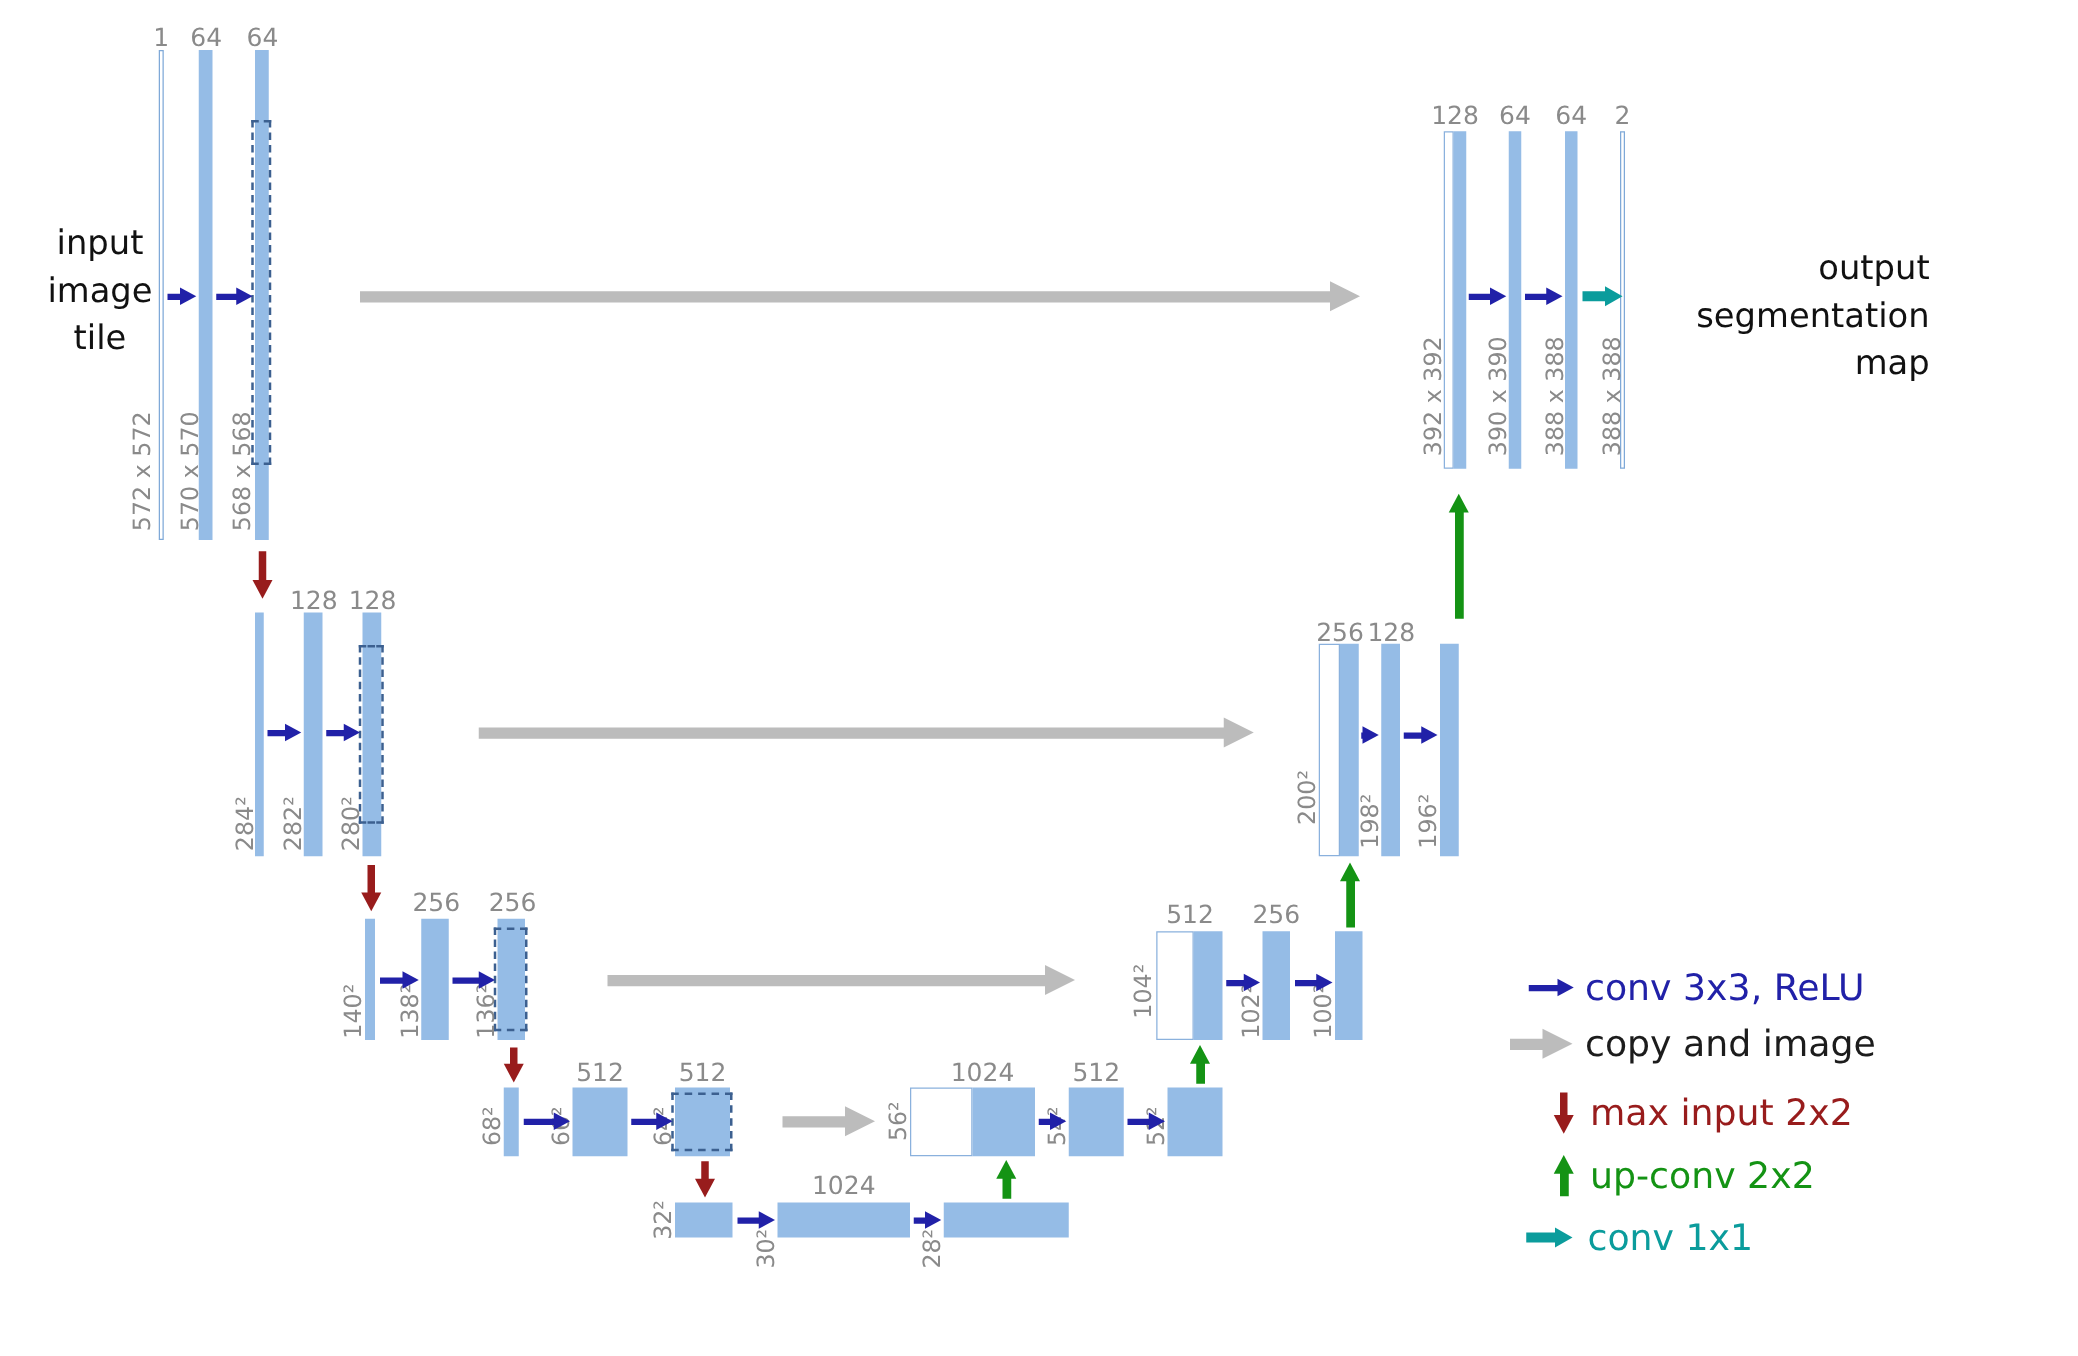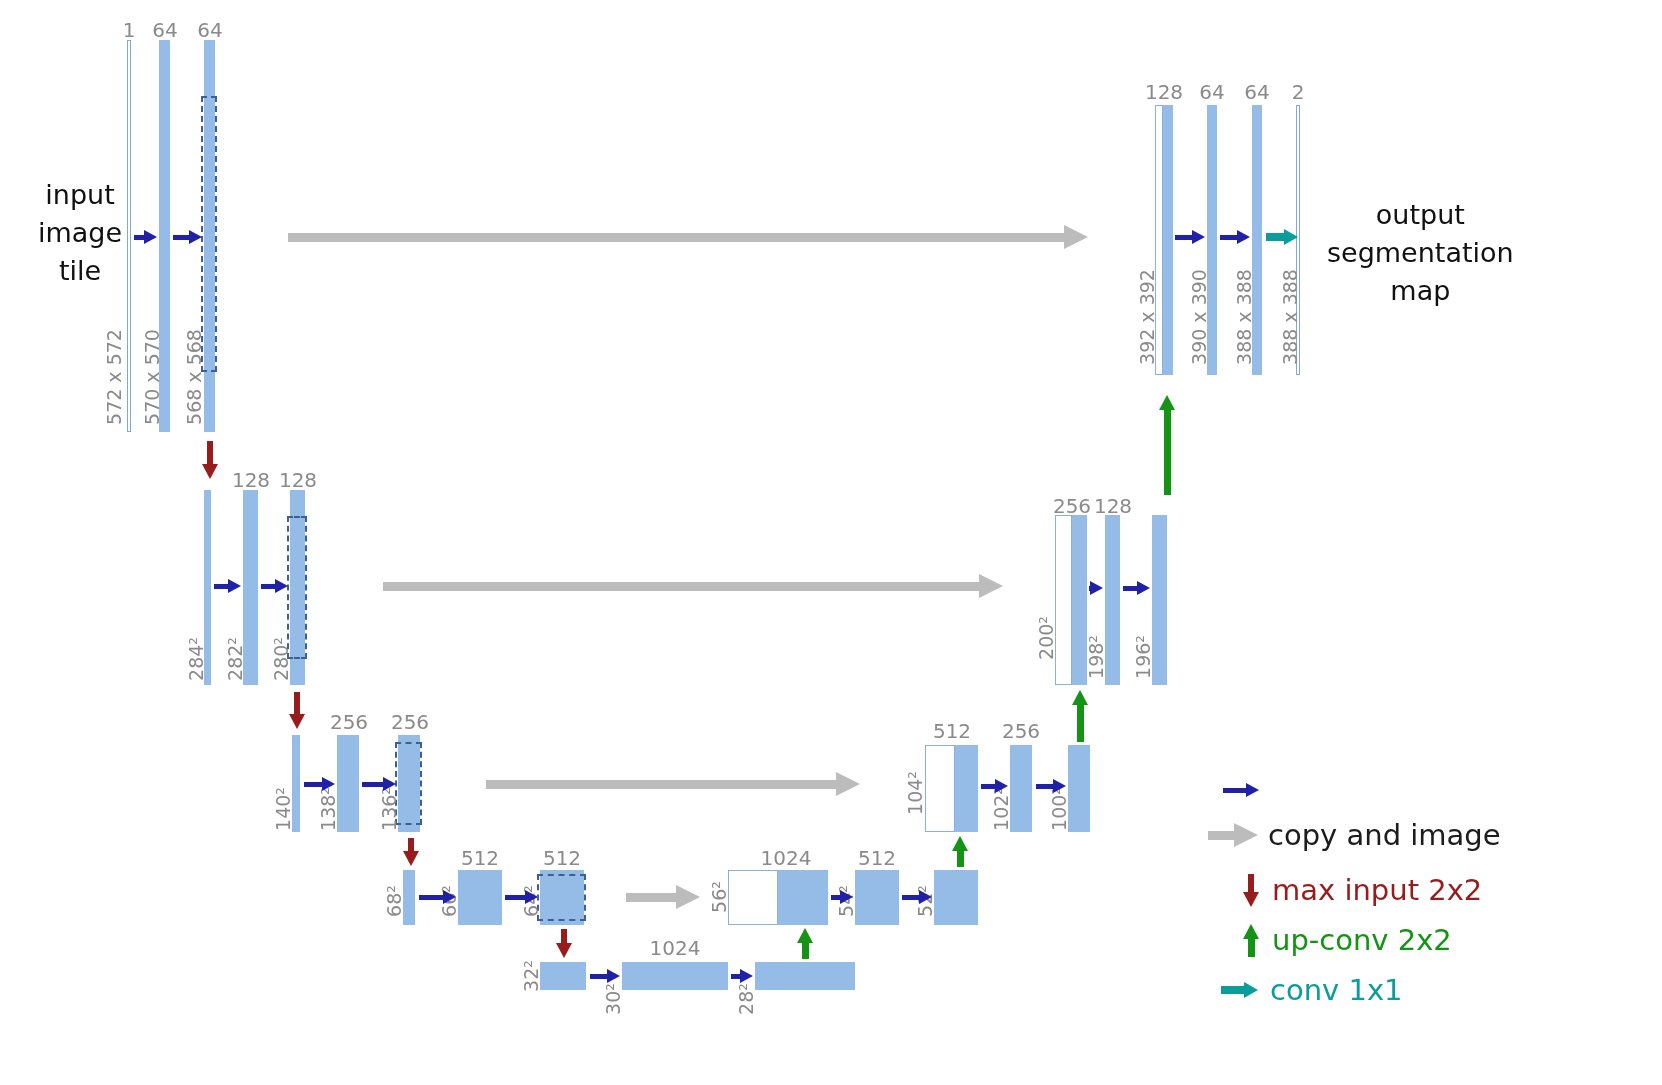--- a/index.html
+++ b/index.html
@@ -23,21 +23,21 @@
   }
 
   .arrow { position: absolute; }
   .arrow span { position: absolute; display: block; width: 0; height: 0; }
 
   .side-label {
     position: absolute; color: #111111; font-size: 27px; line-height: 1.4;
     white-space: pre-line;
   }
   #input-label  { left: 80px;  top: 233px; transform: translate(-50%,-50%); text-align: center; }
-  #output-label { left: 1327px; top: 253px; transform: translate(0,-50%); text-align: center; }
+  #output-label { left: 1357px; top: 253px; transform: translate(0,-50%); text-align: right; }
 
   .legend-label {
     position: absolute; transform: translate(0,-50%);
     font-size: 29px; white-space: nowrap;
   }
 </style>
 </head>
 <body>
 
 <div id="stage">
@@ -252,20 +252,21 @@
       <span style="left: 0px; top: 0px; border-left: 8.5px solid transparent; border-right: 8.5px solid transparent; border-bottom: 15px solid rgb(20, 147, 20);"></span>
     </div>
     <div class="arrow" style="left: 1266px; top: 229px; width: 32px; height: 16px;">
       <span style="left: 0px; top: 4px; width: 20px; height: 8px; background: rgb(11, 156, 156);"></span>
       <span style="right: 0px; top: 0px; border-top: 8px solid transparent; border-bottom: 8px solid transparent; border-left: 14px solid rgb(11, 156, 156);"></span>
     </div>
     <div class="arrow" style="left: 1223px; top: 782.5px; width: 36px; height: 15px;">
       <span style="left: 0px; top: 5px; width: 25px; height: 5px; background: rgb(33, 33, 168);"></span>
       <span style="right: 0px; top: 0px; border-top: 7.5px solid transparent; border-bottom: 7.5px solid transparent; border-left: 13px solid rgb(33, 33, 168);"></span>
     </div>
+    <div class="legend-label" style="left: 1268px; top: 790px; color: rgb(33, 33, 168);">conv 3x3, ReLU</div>
     <div class="arrow" style="left: 1208px; top: 823px; width: 50px; height: 24px;">
       <span style="left: 0px; top: 7.5px; width: 28px; height: 9px; background: rgb(188, 188, 188);"></span>
       <span style="right: 0px; top: 0px; border-top: 12px solid transparent; border-bottom: 12px solid transparent; border-left: 24px solid rgb(188, 188, 188);"></span>
     </div>
     <div class="legend-label" style="left: 1268px; top: 835px; color: rgb(28, 28, 28);">copy and image</div>
     <div class="arrow" style="left: 1242.5px; top: 874px; width: 17px; height: 33px;">
       <span style="left: 5.5px; top: 0px; width: 6px; height: 20px; background: rgb(152, 28, 28);"></span>
       <span style="left: 0px; bottom: 0px; border-left: 8.5px solid transparent; border-right: 8.5px solid transparent; border-top: 15px solid rgb(152, 28, 28);"></span>
     </div>
     <div class="legend-label" style="left: 1272px; top: 890px; color: rgb(152, 28, 28);">max input 2x2</div>

